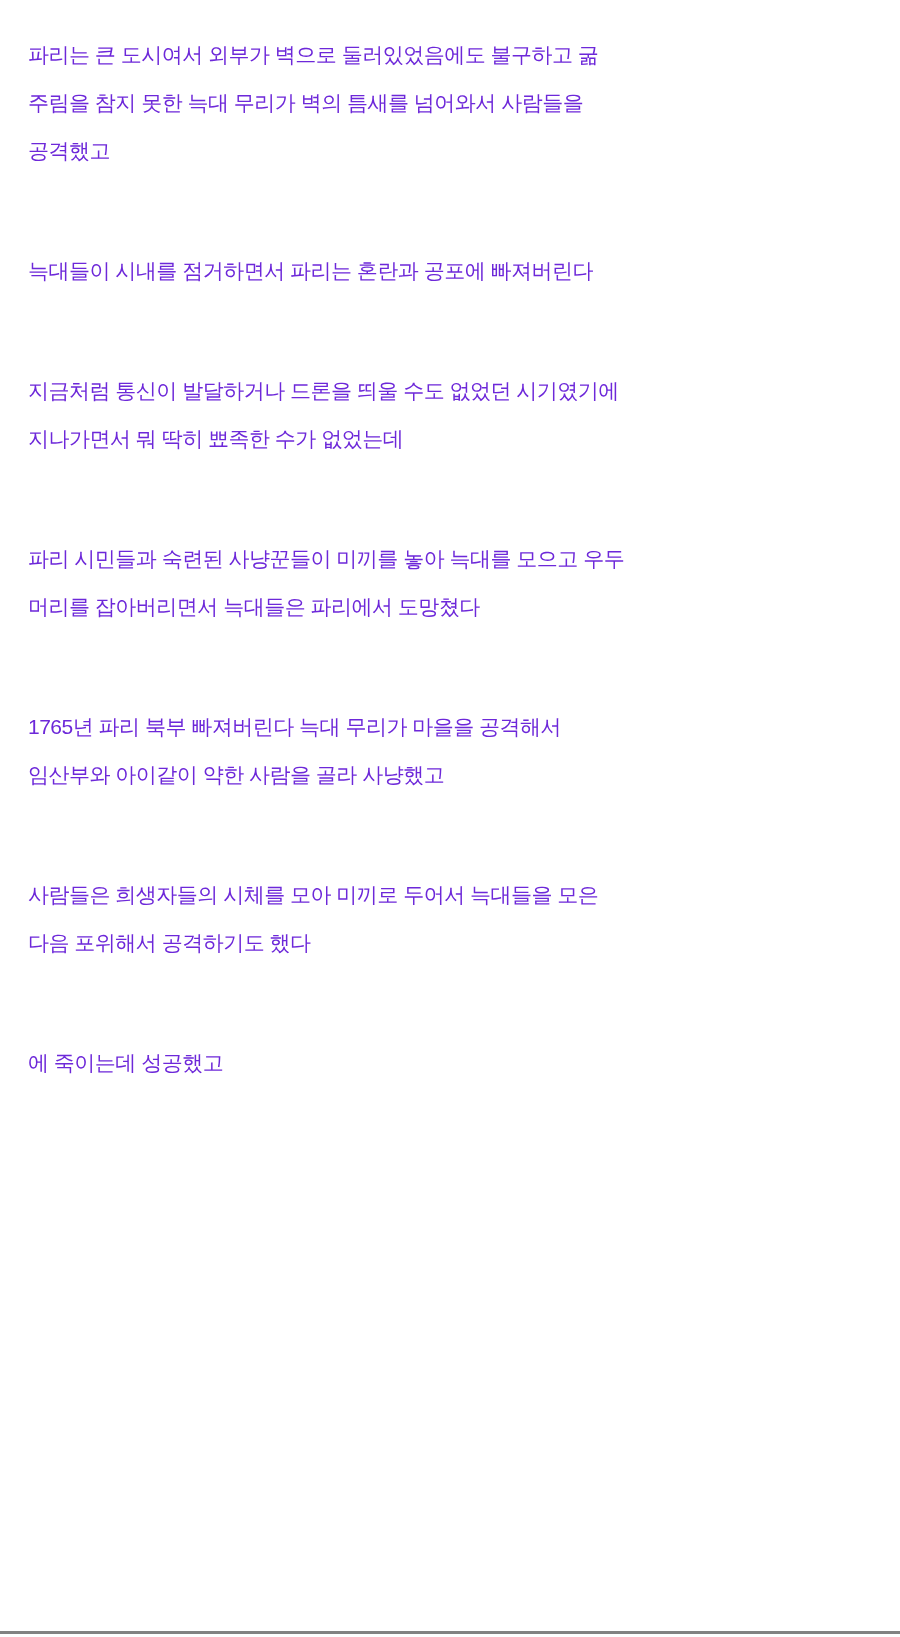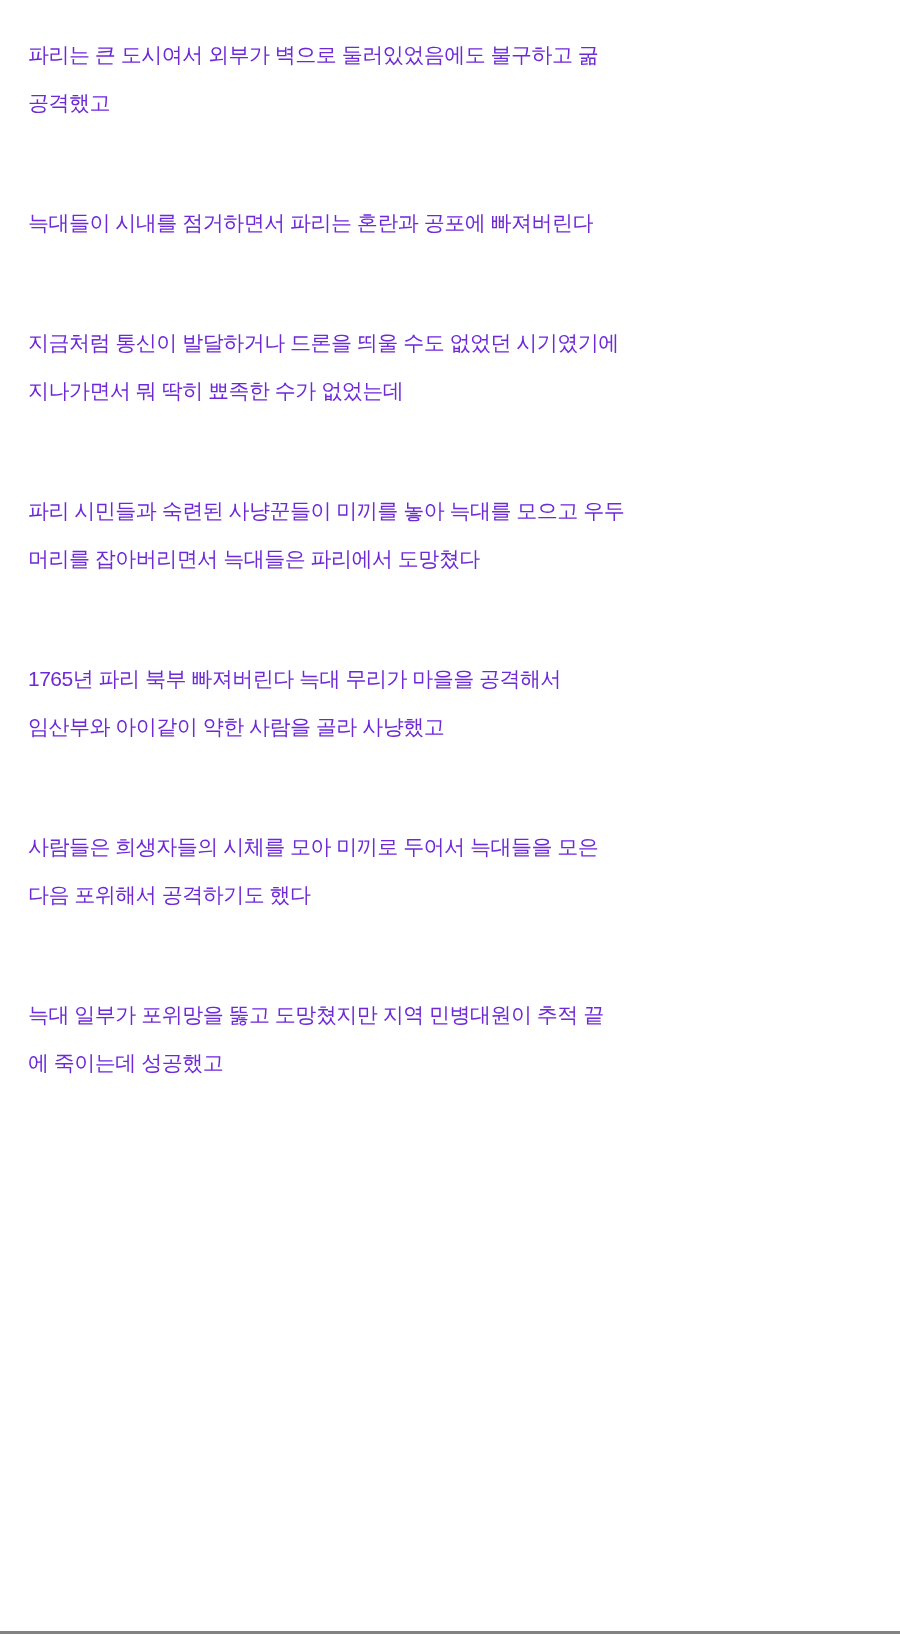--- a/index.html
+++ b/index.html
@@ -41,20 +41,21 @@
     background: #828282;
   }
 </style>
 </head>
 <body>
 
 <main class="content">
 
   <p class="para">
     <span class="line">파리는 큰 도시여서 외부가 벽으로 둘러있었음에도 불구하고 굶</span>
+    <span class="line">주림을 참지 못한 늑대 무리가 벽의 틈새를 넘어와서 사람들을</span>
     <span class="line">공격했고</span>
   </p>
 
   <p class="para">
     <span class="line">늑대들이 시내를 점거하면서 파리는 혼란과 공포에 빠져버린다</span>
   </p>
 
   <p class="para">
     <span class="line">지금처럼 통신이 발달하거나 드론을 띄울 수도 없었던 시기였기에</span>
     <span class="line">지나가면서 뭐 딱히 뾰족한 수가 없었는데</span>
@@ -70,20 +71,19 @@
     <span class="line">1765년 파리 북부 빠져버린다 늑대 무리가 마을을 공격해서</span>
     <span class="line">임산부와 아이같이 약한 사람을 골라 사냥했고</span>
   </p>
 
   <p class="para">
     <span class="line">사람들은 희생자들의 시체를 모아 미끼로 두어서 늑대들을 모은</span>
     <span class="line">다음 포위해서 공격하기도 했다</span>
   </p>
 
   <p class="para">
-    <span class="line">늑대 일부가 포위망을 뚫고 도망쳤지만 지역 민병대원이 추적 끝</span>
     <span class="line">에 죽이는데 성공했고</span>
   </p>
 
 
 </main>
 
 <div class="divider"></div>
 
 </body></html>

